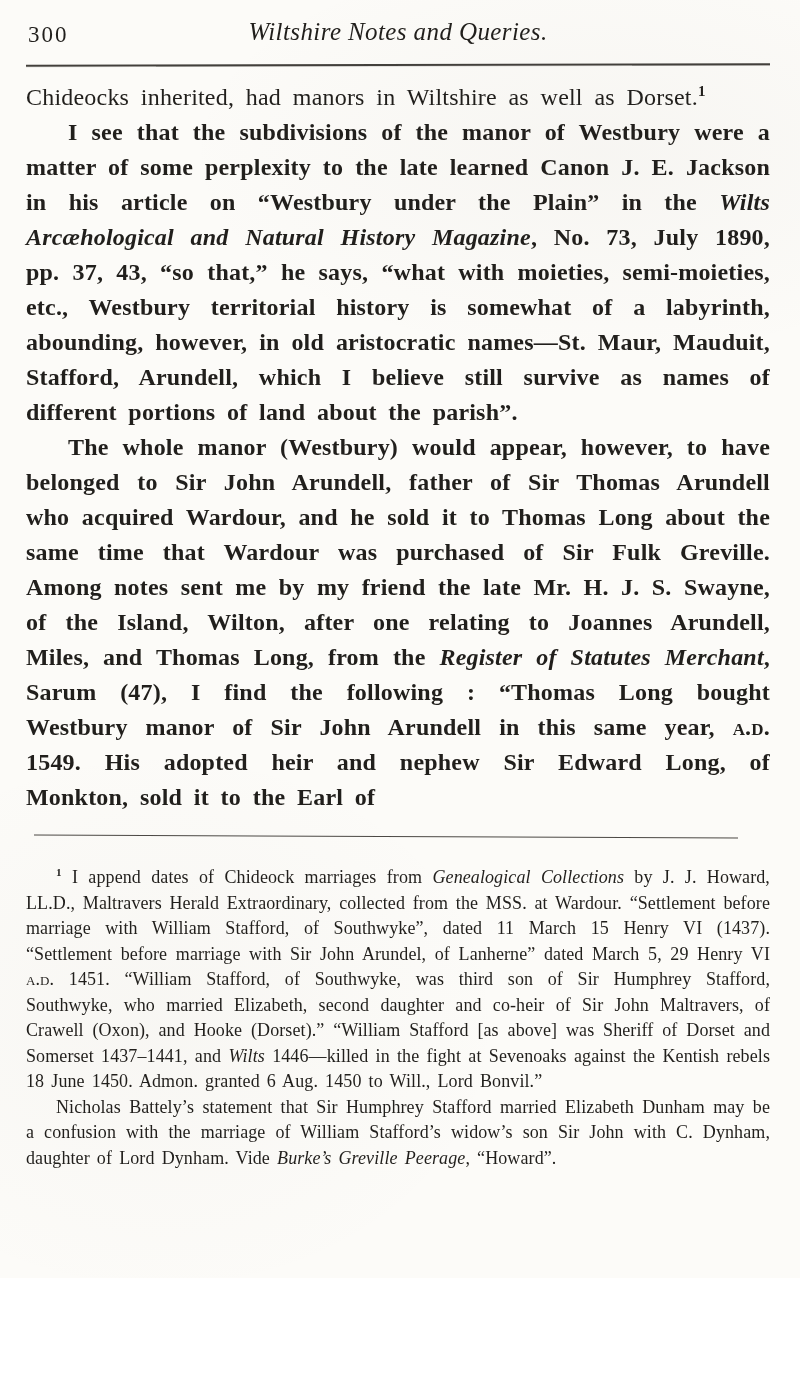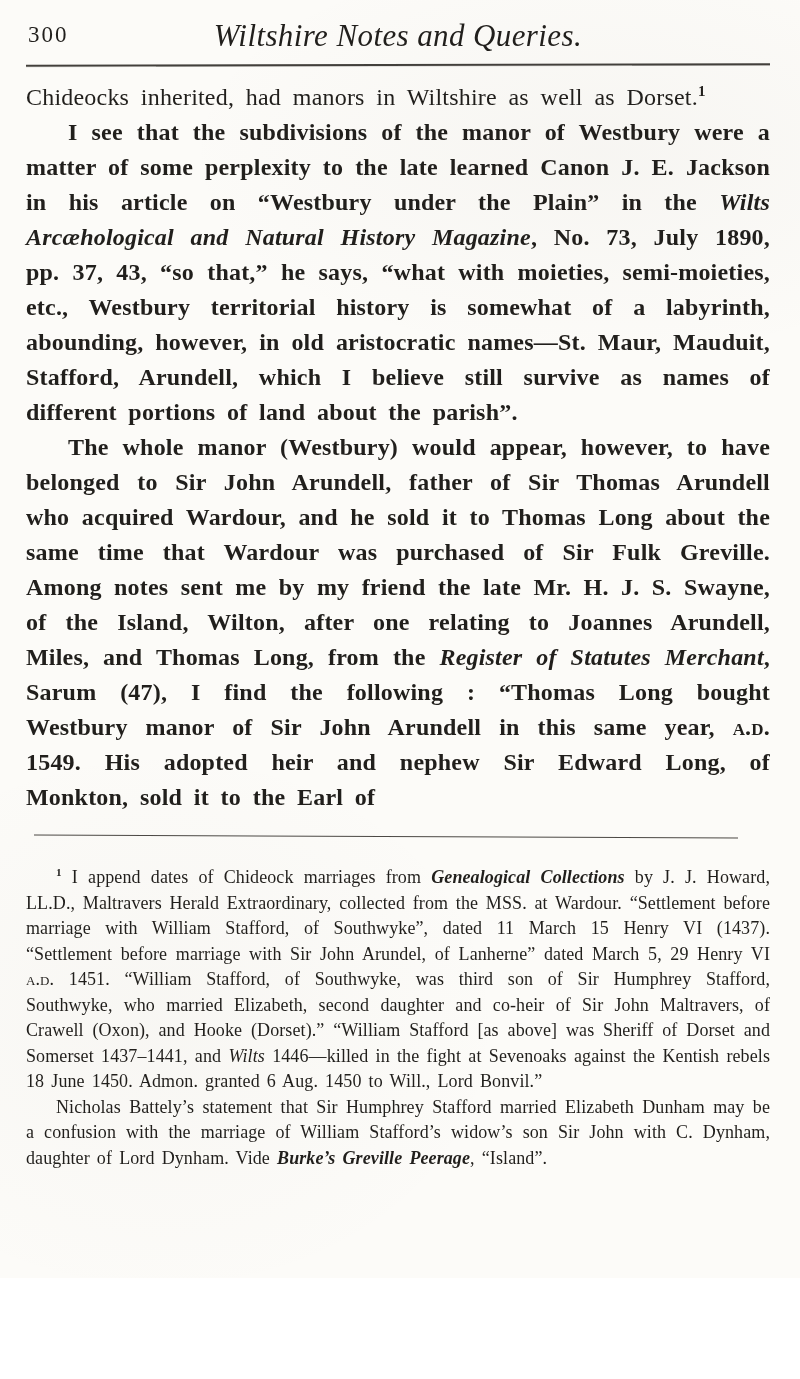--- a/index.html
+++ b/index.html
@@ -29,21 +29,21 @@
     position: absolute;
     left: 2px;
     top: 6px;
     font-size: 23px;
     letter-spacing: 2px;
   }
   .journal-title {
     display: block;
     text-align: center;
     font-style: italic;
-    font-size: 31px;
+    font-size: 25px;
     letter-spacing: 0.4px;
     padding-top: 2px;
   }
   .header-rule {
     height: 0;
     border-top: 2px solid #43403c;
     transform: rotate(-0.12deg);
     margin: 4px 0 0 0;
     box-shadow: 0 0.5px 0 rgba(67,64,60,0.25);
   }
@@ -67,21 +67,21 @@
     margin-top: 28px;
     font-size: 18px;
     line-height: 25.5px;
     text-align: justify;
     word-spacing: 2.5px;
     letter-spacing: 0.1px;
   }
   .footnote-text .para { margin: 0; }
   .footnote-text .indent { text-indent: 30px; }
   .seg-i { font-style: italic; }
-  .seg-bi { font-style: italic; font-weight: bold; }
+  .seg-bi { font-style: italic; font-weight: normal; }
   .seg-sc { font-variant: small-caps; }
   .seg-sup {
     vertical-align: super;
     font-size: 0.62em;
     line-height: 0;
     font-weight: bold;
   }
 </style>
 </head>
 <body>
@@ -97,15 +97,15 @@
   <div class="body-text">
       <p class="para"><span>Chideocks inherited, had manors in Wiltshire as well as Dorset.</span><span class="seg-sup">1</span></p>
       <p class="para indent"><span>I see that the subdivisions of the manor of Westbury were a matter of some perplexity to the late learned Canon J. E. Jackson in his article on “Westbury under the Plain” in the </span><span class="seg-i">Wilts Arcæhological and Natural History Magazine</span><span>, No. 73, July 1890, pp. 37, 43, “so that,” he says, “what with moieties, semi-moieties, etc., Westbury territorial history is somewhat of a labyrinth, abounding, however, in old aristocratic names—St. Maur, Mauduit, Stafford, Arundell, which I believe still survive as names of different portions of land about the parish”.</span></p>
       <p class="para indent"><span>The whole manor (Westbury) would appear, however, to have belonged to Sir John Arundell, father of Sir Thomas Arundell who acquired Wardour, and he sold it to Thomas Long about the same time that Wardour was purchased of Sir Fulk Greville.  Among notes sent me by my friend the late Mr. H. J. S. Swayne, of the Island, Wilton, after one relating to Joannes Arundell, Miles, and Thomas Long, from the </span><span class="seg-i">Register of Statutes Merchant</span><span>, Sarum (47), I find the following : “Thomas Long bought Westbury manor of Sir John Arundell in this same year, </span><span class="seg-sc">a.d.</span><span> 1549.  His adopted heir and nephew Sir Edward Long, of Monkton, sold it to the Earl of</span></p>
     </div>
 
   <div class="footnote-rule"></div>
 
   <div class="footnote-text">
       <p class="para indent"><span class="seg-sup">1</span><span> I append dates of Chideock marriages from </span><span class="seg-bi">Genealogical Collections</span><span> by J. J. Howard, LL.D., Maltravers Herald Extraordinary, collected from the MSS. at Wardour.  “Settlement before marriage with William Stafford, of Southwyke”, dated 11 March 15 Henry VI (1437).  “Settlement before marriage with Sir John Arundel, of Lanherne” dated March 5, 29 Henry VI </span><span class="seg-sc">a.d.</span><span> 1451.  “William Stafford, of Southwyke, was third son of Sir Humphrey Stafford, Southwyke, who married Elizabeth, second daughter and co-heir of Sir John Maltravers, of Crawell (Oxon), and Hooke (Dorset).” “William Stafford [as above] was Sheriff of Dorset and Somerset 1437–1441, and </span><span class="seg-i">Wilts</span><span> 1446—killed in the fight at Sevenoaks against the Kentish rebels 18 June 1450.  Admon. granted 6 Aug. 1450 to Will., Lord Bonvil.”</span></p>
-      <p class="para indent"><span>Nicholas Battely’s statement that Sir Humphrey Stafford married Elizabeth Dunham may be a confusion with the marriage of William Stafford’s widow’s son Sir John with C. Dynham, daughter of Lord Dynham.  Vide </span><span class="seg-bi">Burke’s Greville Peerage</span><span>, “Island”.</span></p>
+      <p class="para indent"><span>Nicholas Battely’s statement that Sir Humphrey Stafford married Elizabeth Dunham may be a confusion with the marriage of William Stafford’s widow’s son Sir John with C. Dynham, daughter of Lord Dynham.  Vide </span><span class="seg-bi">Burke’s Greville Peerage</span><span>, “Howard”.</span></p>
     </div>
 </div>
 
 </body></html>

